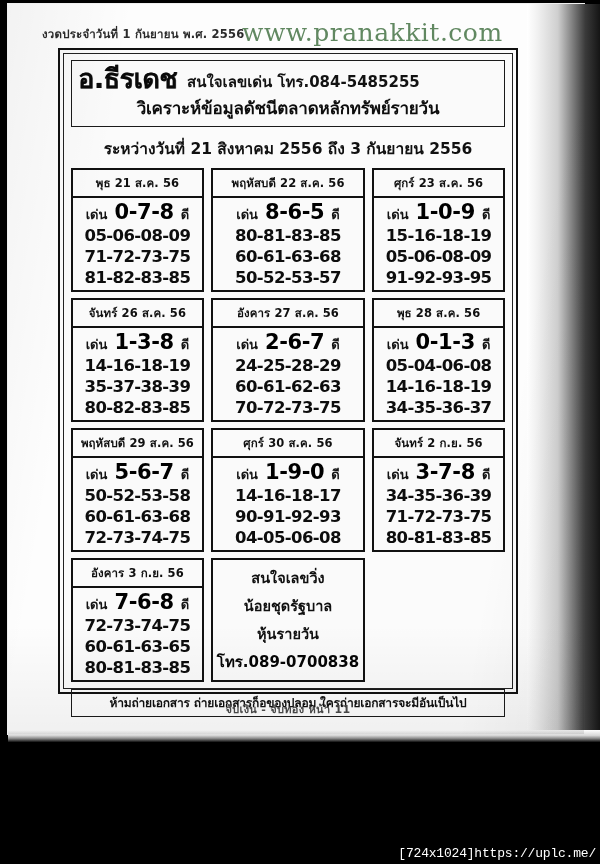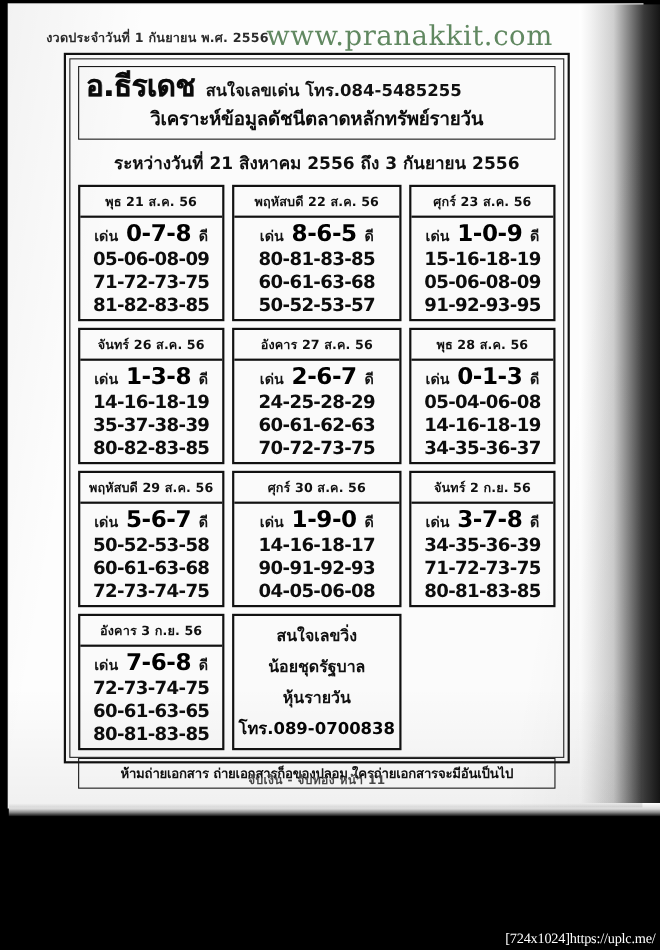--- a/index.html
+++ b/index.html
@@ -265,21 +265,21 @@
     color: #4a4a4a;
     letter-spacing: .3px;
     white-space: nowrap;
   }
 
   
   #uploader-wm {
     position: absolute;
     right: 2px;
     bottom: 2px;
-    font-family: Liberation Serif, serif;
+    font-family: Liberation Mono, monospace;
     font-size: 13px;
     color: #fff;
     background: #000;
     padding: 1px 2px;
     letter-spacing: -.2px;
     white-space: nowrap;
   }
 </style>
 </head>
 <body>

